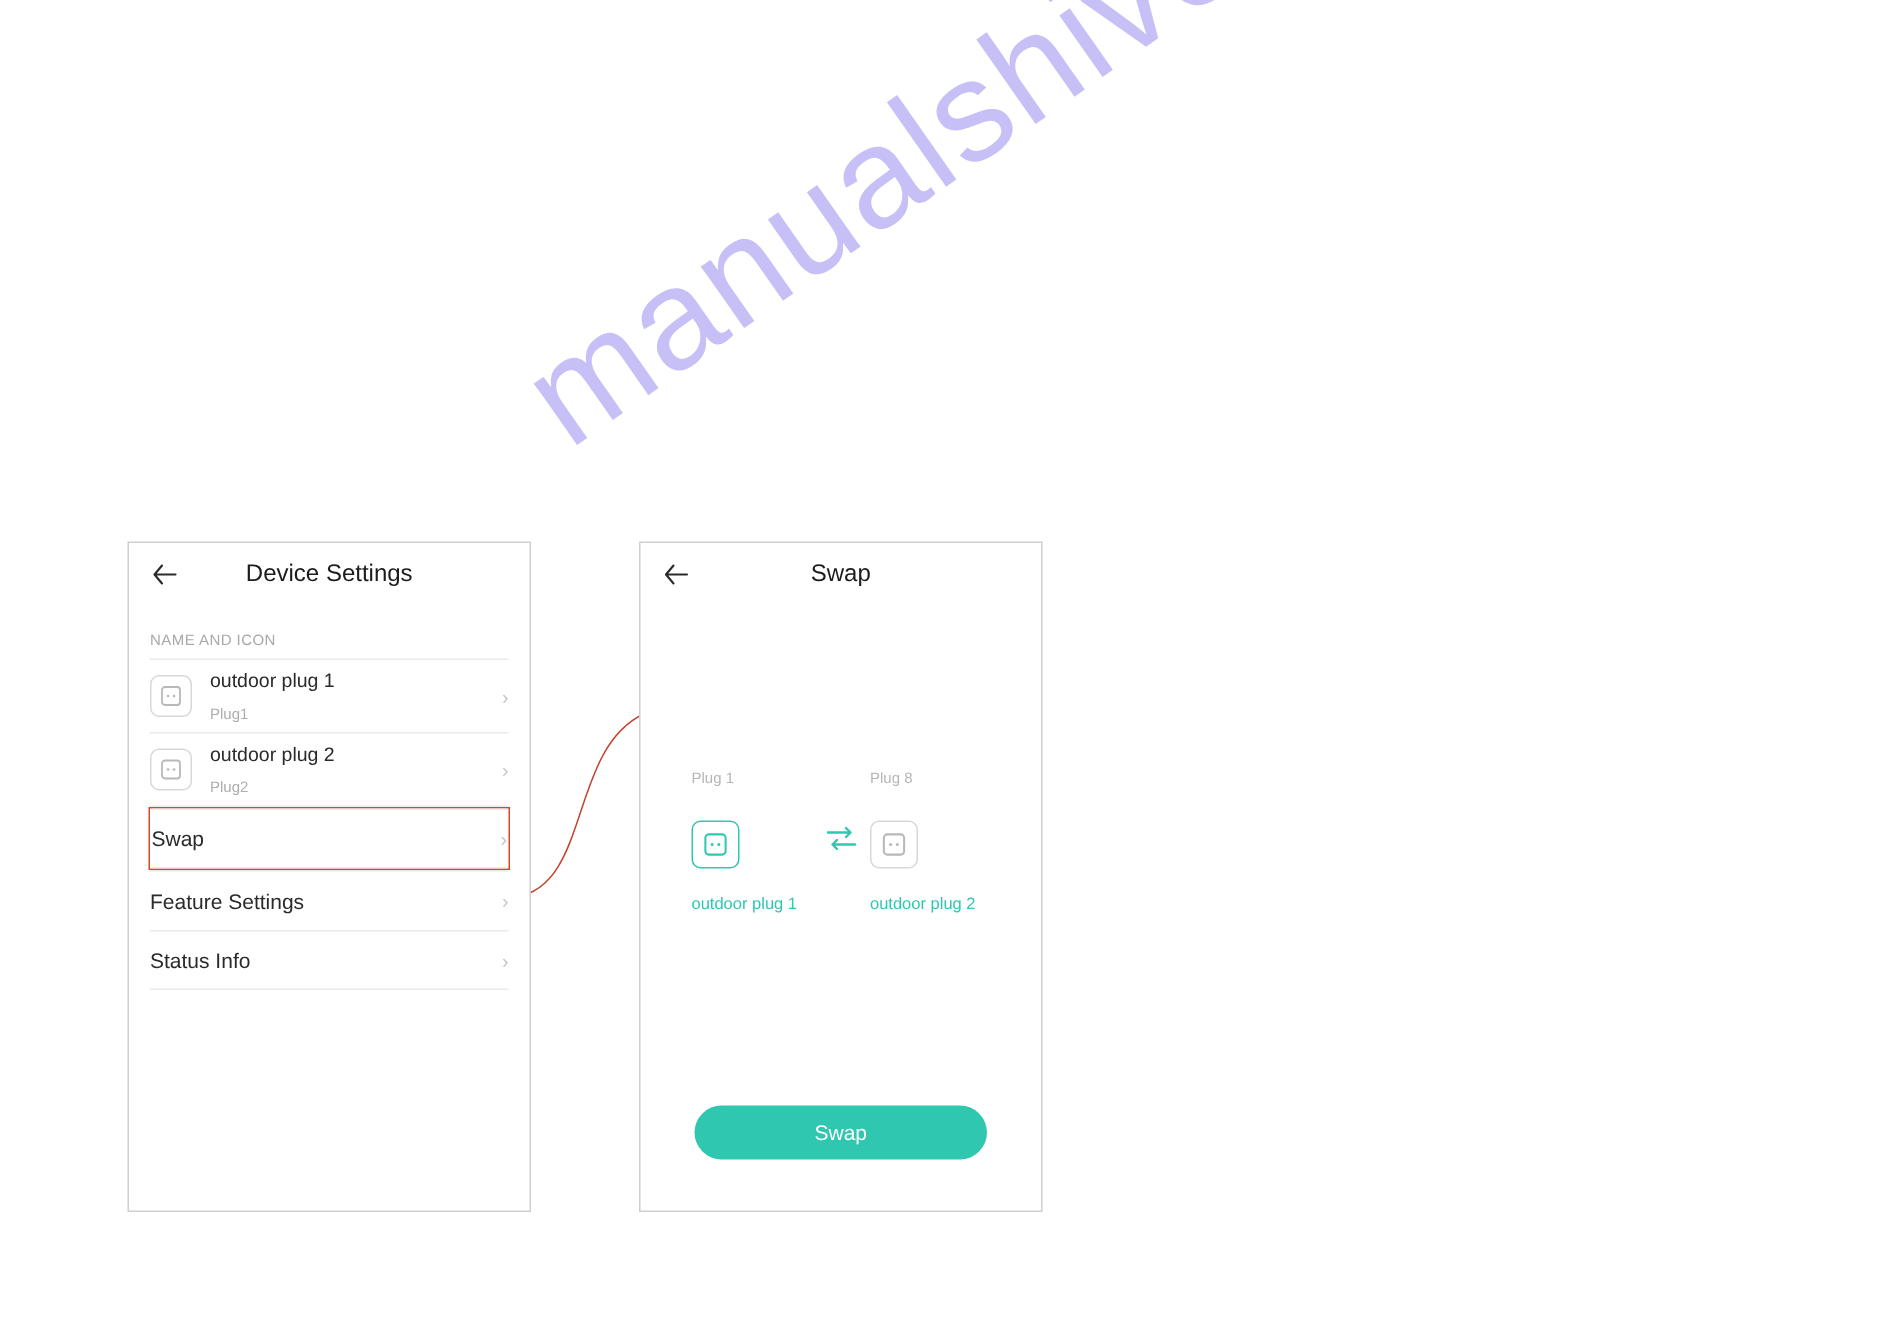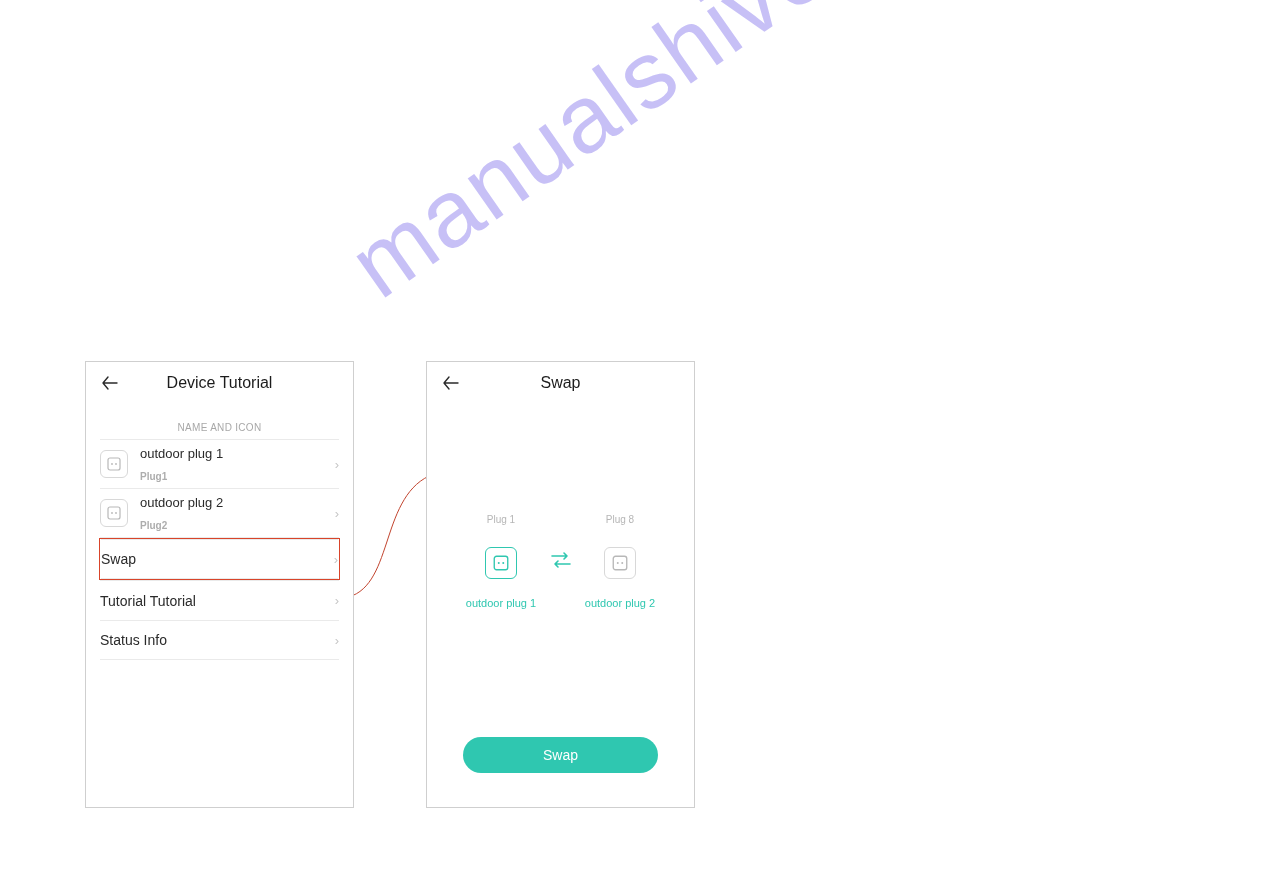--- a/index.html
+++ b/index.html
@@ -61,21 +61,20 @@
     text-align: center;
     font-size: 16px;
     color: #1c1c1c;
   }
 
   .section-label {
     font-size: 10px;
     color: #a8a8a8;
     letter-spacing: 0.3px;
     padding: 18px 14px 6px 14px;
-    text-align: center;
   }
   .pad-x { padding-left: 14px; padding-right: 14px; }
 
   
   .row {
     display: flex;
     align-items: center;
     min-height: 42px;
     border-top: 1px solid #eaeaea;
     padding: 6px 0;
@@ -86,21 +85,21 @@
     width: 28px; height: 28px;
     border: 1px solid #d8d8d8;
     border-radius: 6px;
     display: flex; align-items: center; justify-content: center;
     margin-right: 12px;
     flex-shrink: 0;
   }
   .plug-icon svg { display:block; }
   .row .txt { flex: 1; display: flex; flex-direction: column; }
   .row .txt .t1 { font-size: 13px; color: #2a2a2a; }
-  .row .txt .t2 { font-size: 10px; color: #adadad; margin-top: 10px; font-weight: bold; }
+  .row .txt .t2 { font-size: 10px; color: #adadad; margin-top: 10px; }
   .chev { color: #c6c6c6; font-size: 13px; }
 
   .row-simple { min-height: 40px; }
   .row-simple .t1 { flex: 1; font-size: 14px; color: #2a2a2a; }
 
   .highlight-box {
     border: 1.5px solid #d9442a;
     margin: 0 -1px;
     padding: 0 1px;
   }
@@ -129,21 +128,21 @@
     text-align: center;
     padding: 6px 28px 0 28px;
     line-height: 1.4;
   }
   .swap-area {
     display: flex;
     justify-content: space-between;
     align-items: center;
     padding: 110px 34px 0 34px;
   }
-  .swap-col { display:flex; flex-direction:column; align-items:center; width: 80px;}
+  .swap-col { display:flex; flex-direction:column; align-items:flex-start; width: 80px;}
   .swap-col .s-label { font-size: 10px; color: #b6b6b6; margin-bottom: 22px; }
   .swap-col .s-icon {
     width: 32px; height: 32px;
     border: 1px solid #d8d8d8;
     border-radius: 6px;
     display:flex; align-items:center; justify-content:center;
   }
   .swap-col.active .s-icon { border-color: #2fc7b0; }
   .swap-col .s-name { font-size: 11px; color: #2fc7b0; margin-top: 18px; }
   .swap-arrows { color: #2fc7b0; }
@@ -178,21 +177,21 @@
   <path d="M 0 128 C 50 120, 35 30, 85 6" stroke="#c2442e" stroke-width="1" fill="none"></path>
 </svg>
 
 <div class="phone phone-left">
   <div class="phdr">
     <div class="back">
       <svg width="16" height="14" viewBox="0 0 16 14">
           <path d="M6 1 L1 7 L6 13 M1 7 H15" stroke="#2a2a2a" stroke-width="1.4" fill="none" stroke-linecap="round" stroke-linejoin="round"></path>
         </svg>
     </div>
-    <div class="title">Device Tutorial</div>
+    <div class="title">Device Settings</div>
   </div>
 
   <div class="section-label">NAME AND ICON</div>
 
   <div class="pad-x">
     <div class="row">
       <div class="plug-icon">
         <svg width="16" height="16" viewBox="0 0 16 16">
             <rect x="2" y="2" width="12" height="12" rx="2" fill="none" stroke="#b8b8b8" stroke-width="1.2"></rect>
             <circle cx="6" cy="8" r="0.9" fill="#b8b8b8"></circle>
@@ -227,21 +226,21 @@
       <div class="row row-simple" style="border-top:1px solid #eaeaea;">
         <div class="t1">Swap</div>
         <div class="chev">›</div>
       </div>
     </div>
   </div>
 
 
   <div class="pad-x">
     <div class="row row-simple" style="border-top:1px solid #eaeaea;">
-      <div class="t1">Tutorial Tutorial</div>
+      <div class="t1">Feature Settings</div>
       <div class="chev">›</div>
     </div>
     <div class="row row-simple">
       <div class="t1">Status Info</div>
       <div class="chev">›</div>
     </div>
   </div>
 </div>
 
 <div class="phone phone-right">

